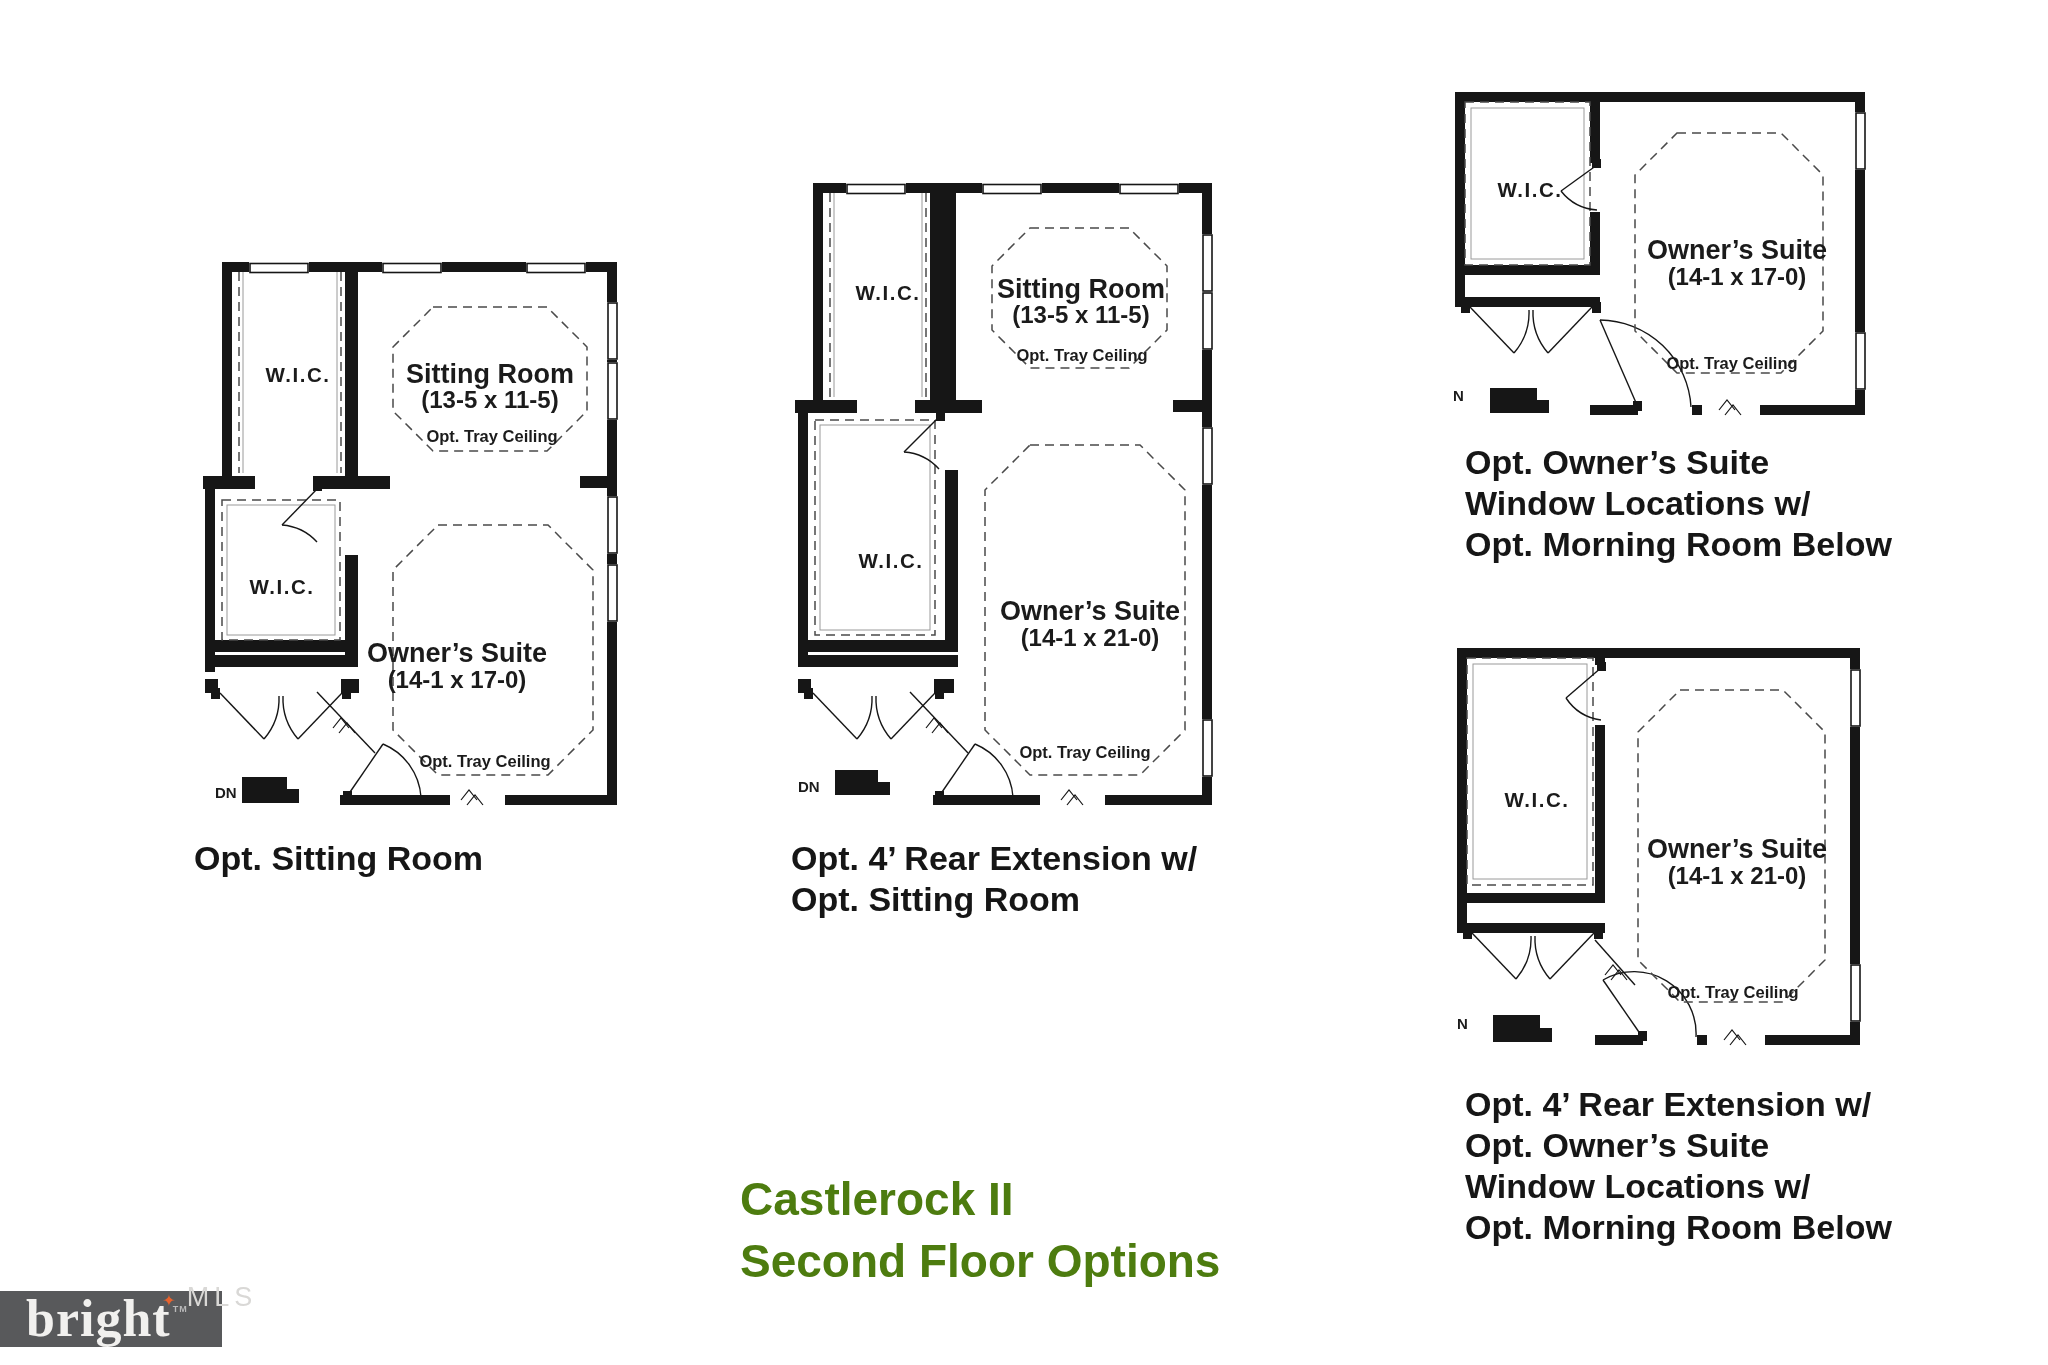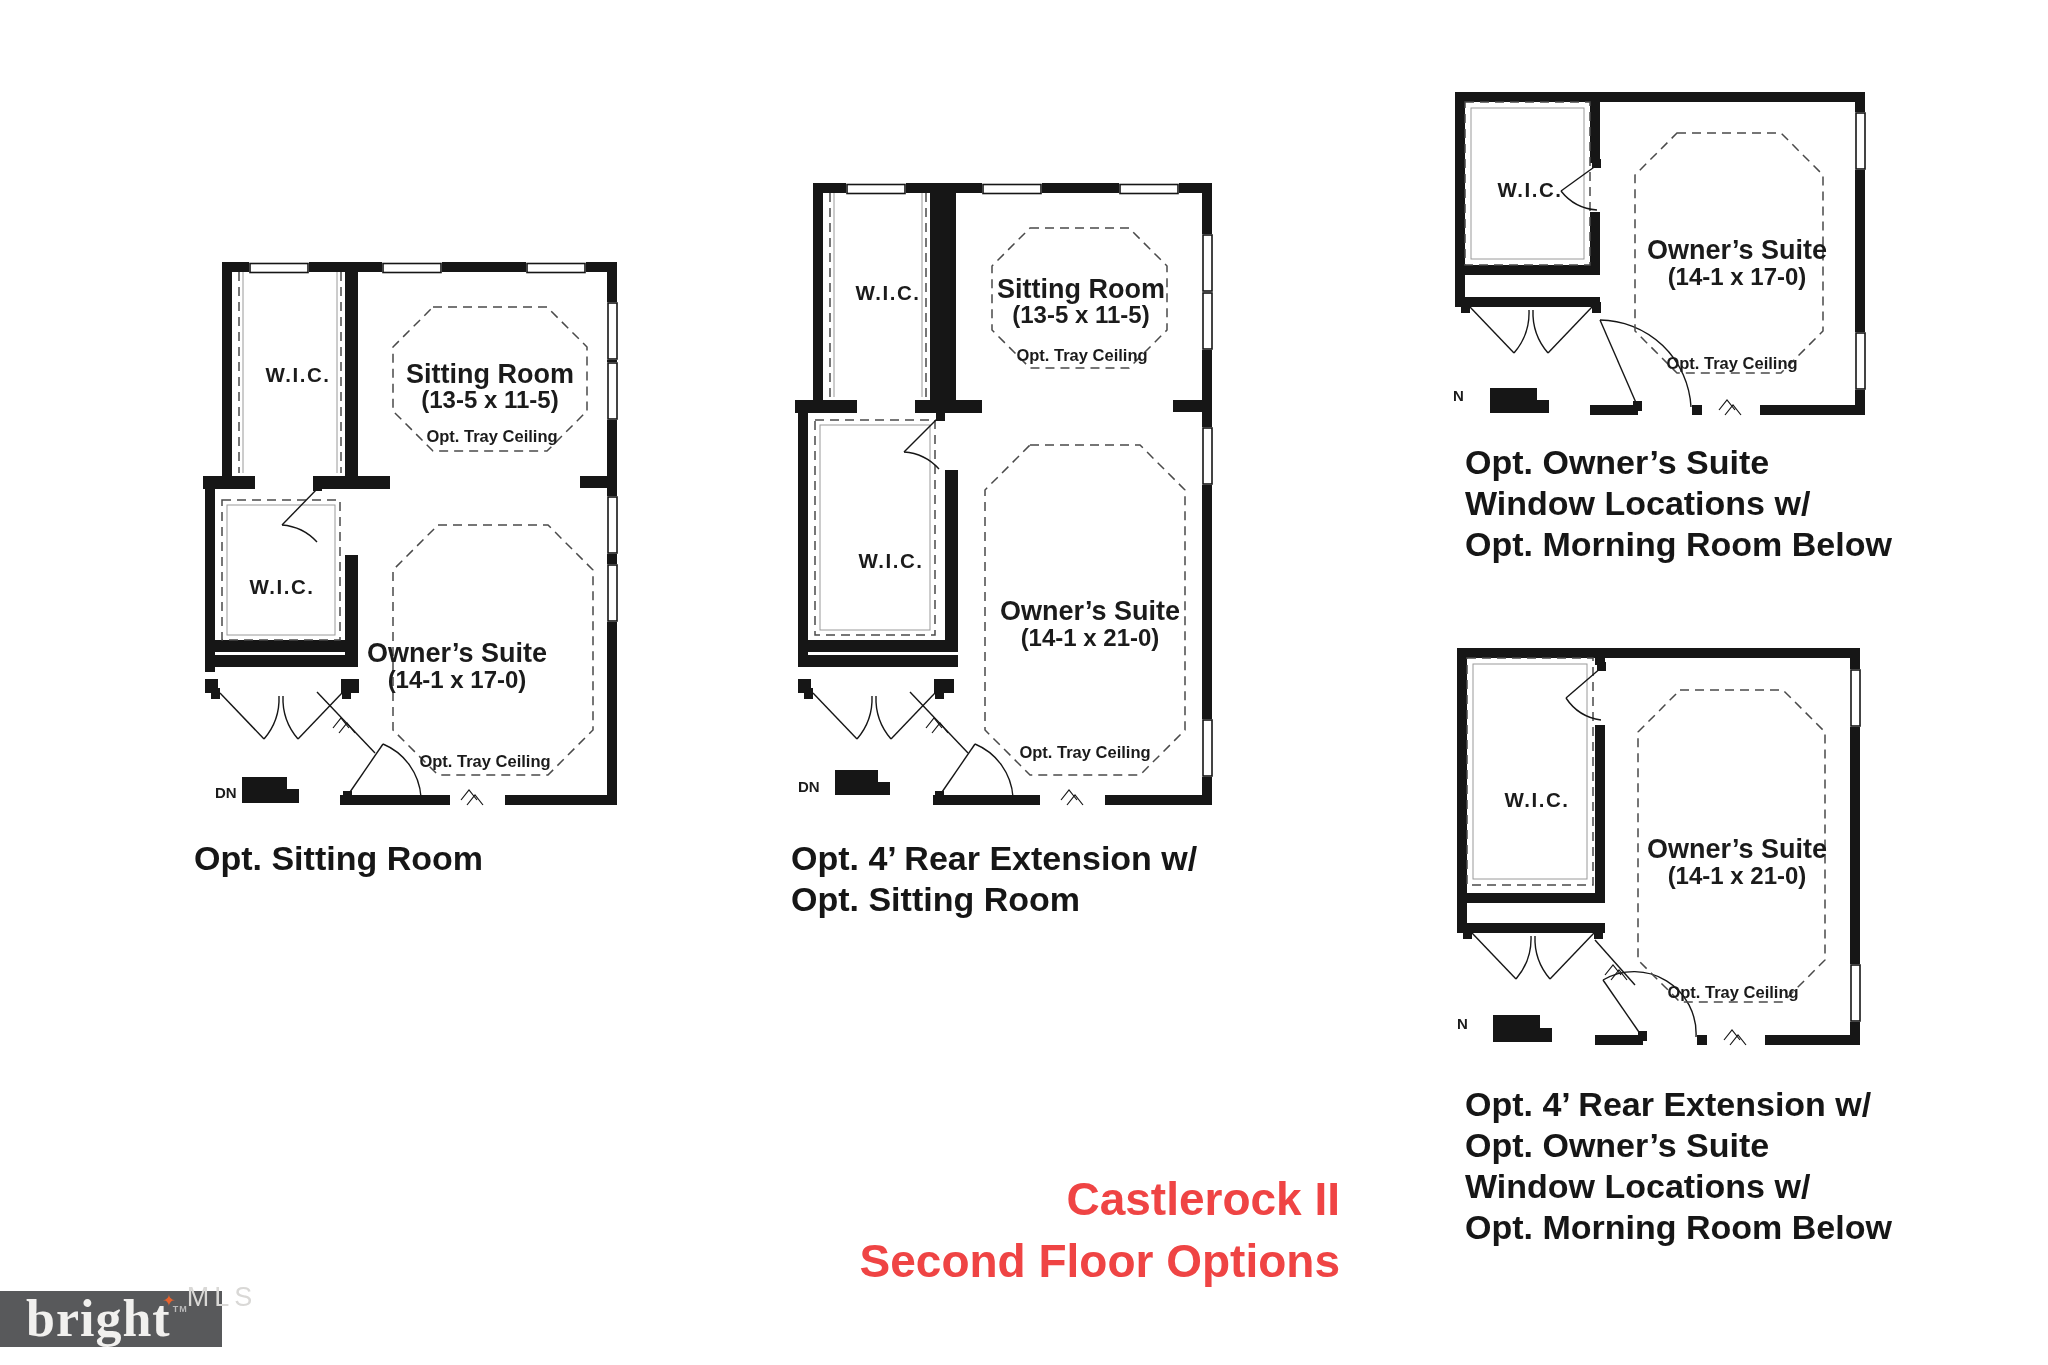--- a/index.html
+++ b/index.html
@@ -11,22 +11,22 @@
   .room-dims{font:700 24px "Liberation Sans",sans-serif;text-anchor:middle;}
   .wic-label{font:600 20.5px "Liberation Sans",sans-serif;letter-spacing:1.5px;text-anchor:middle;}
   .tray-label{font:700 16.5px "Liberation Sans",sans-serif;text-anchor:middle;}
   .dn-label{font:700 15px "Liberation Sans",sans-serif;}
   .wall{fill:#161616;shape-rendering:crispEdges;}
   .dash{fill:none;stroke:#4a4a4a;stroke-width:1.5;stroke-dasharray:9 6;}
   .dash2{fill:none;stroke:#9a9a9a;stroke-width:1;}
   .thin{fill:none;stroke:#161616;stroke-width:1.4;}
   .caption{position:absolute;width:460px;text-align:left;
            font:600 34px/41px "Liberation Sans",sans-serif;color:#161616;}
-  #main-title{position:absolute;left:740px;top:1168px;width:600px;text-align:right;
-              font:700 46px/62px "Liberation Sans",sans-serif;color:#ef4444;}
+  #main-title{position:absolute;left:740px;top:1168px;width:600px;text-align:left;
+              font:700 46px/62px "Liberation Sans",sans-serif;color:#4d7c0f;}
   #logo{position:absolute;left:0;top:1291px;width:222px;height:56px;background:#58595b;
         display:flex;align-items:center;padding-left:26px;box-sizing:border-box;}
   #logo .brand{position:relative;font:700 52px/74px "Liberation Serif",serif;color:#f1f0ee;letter-spacing:1px;}
   #logo .star{position:absolute;right:-6px;top:9px;font:16px "DejaVu Sans",sans-serif;color:#e8632e;}
   #logo .tm{position:absolute;right:-17px;top:6px;font:600 9px "Liberation Sans",sans-serif;color:#b9b9ba;letter-spacing:1px;margin-top:16px;}
   #logo .mls{margin-left:16px;font:400 27px "Liberation Sans",sans-serif;color:#d9d8d6;letter-spacing:5px;
              position:relative;top:-22px;}
 </style>
 </head>
 <body>

